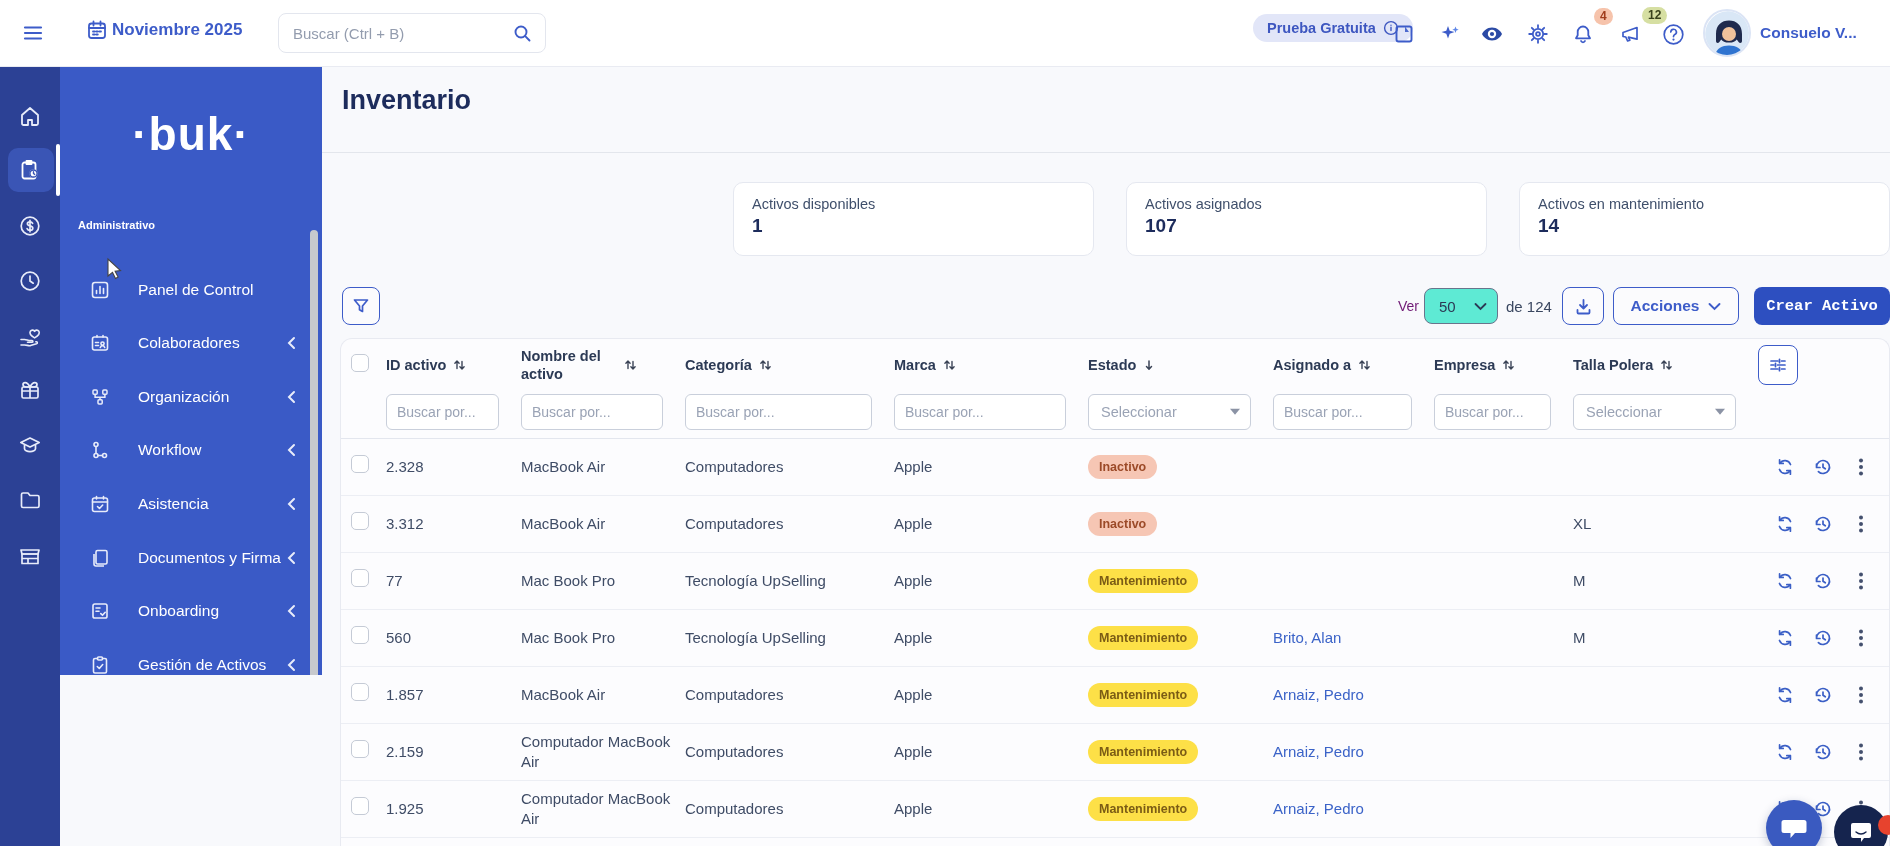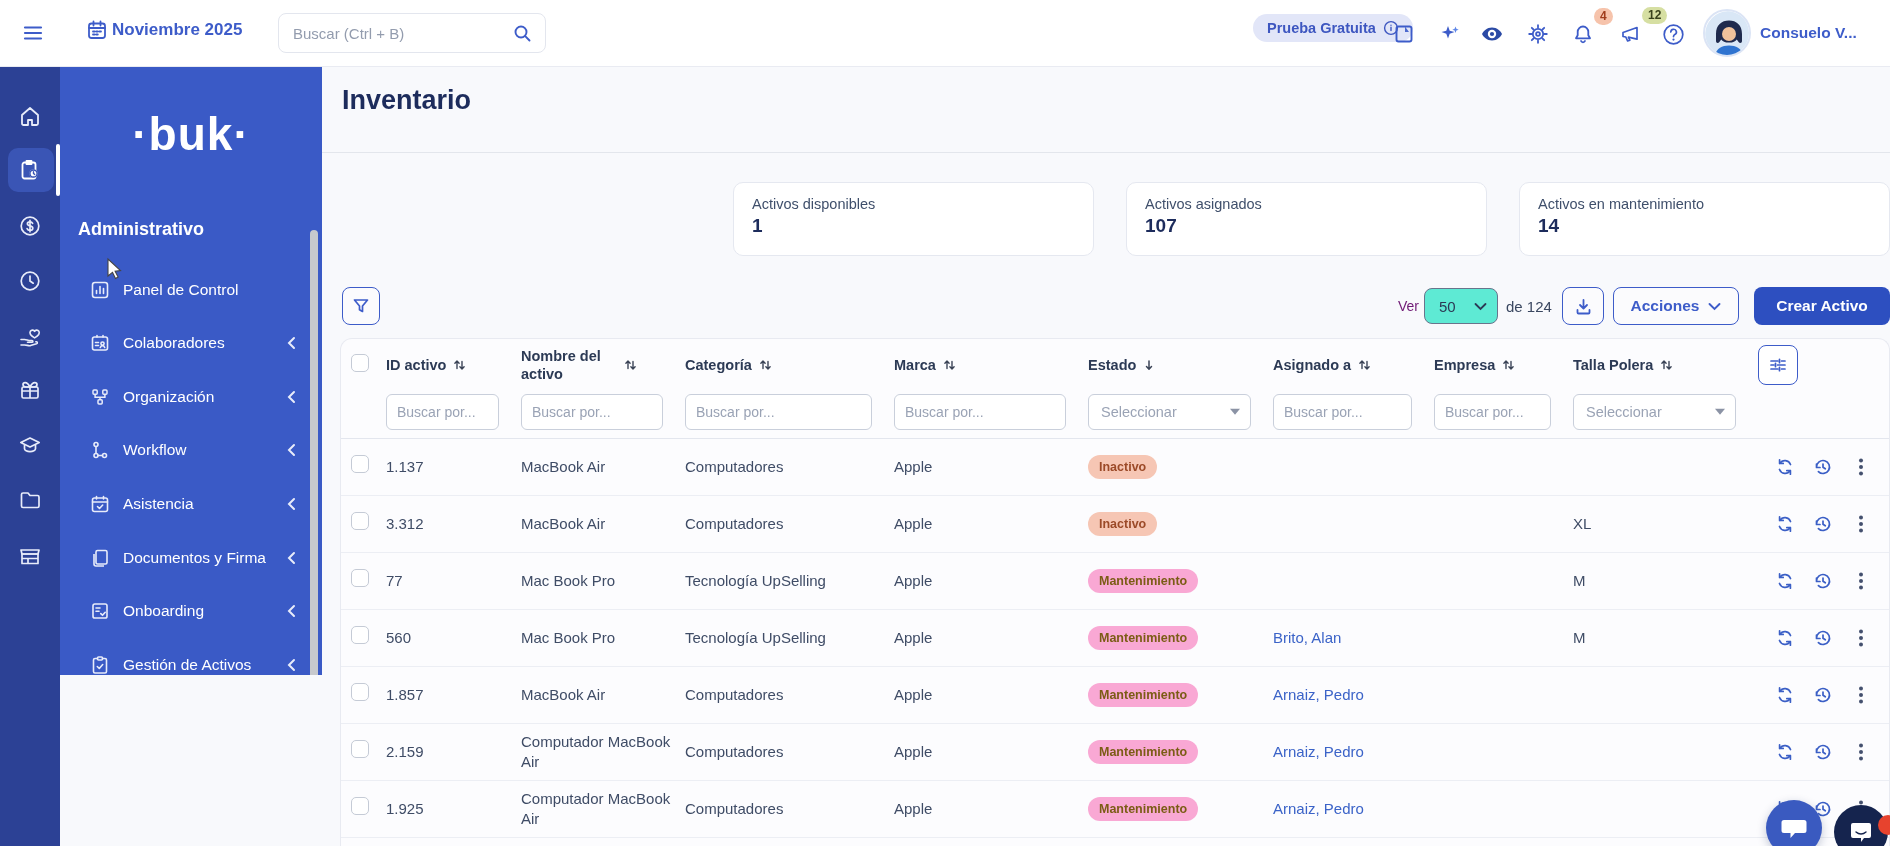--- a/index.html
+++ b/index.html
@@ -34,25 +34,25 @@
   
   .rail{position:absolute;top:67px;left:0;width:60px;height:779px;background:#2c4195;z-index:20}
   .rail-ic{position:absolute;left:18px;width:24px;height:24px;color:#e8ecfa;cursor:pointer}
   .rail-active-tile{position:absolute;left:8px;top:81px;width:46px;height:44px;border-radius:10px;background:#3a55b5}
   .rail-active-bar{position:absolute;left:56px;top:77px;width:4px;height:52px;background:#fff;border-radius:3px}
 
   
   .sidebar{position:absolute;top:67px;left:60px;width:262px;height:608px;background:#3a5ac6;z-index:19;overflow:hidden}
   .logo{position:absolute;top:40px;left:0;width:100%;text-align:center;color:#fff;font-size:46px;
     font-weight:700;letter-spacing:1px}
-  .section-title{position:absolute;top:152px;left:18px;color:#fff;font-size:18px;font-weight:700}
+  .section-title{position:absolute;top:152px;left:18px;color:#fff;font-size:11px;font-weight:700}
   .nav-item{position:absolute;left:0;width:100%;height:40px;display:flex;align-items:center;
     padding-left:30px;color:#fff;cursor:pointer}
   .nav-item .n-ic{width:20px;height:20px;color:#e8ecfa;flex:0 0 auto}
-  .nav-item .n-label{margin-left:13px;font-size:15.5px;font-weight:500;color:#fff}
+  .nav-item .n-label{margin-left:28px;font-size:15.5px;font-weight:500;color:#fff}
   .nav-item .chev{position:absolute;right:26px;color:#e8ecfa}
   .sub-active-bg{position:absolute;left:12px;top:630px;width:228px;height:43px;border-radius:10px;background:#2e479f}
   .sub-item{position:absolute;left:0;width:100%;height:40px;display:flex;align-items:center;
     padding-left:54px;color:#fff;font-size:15.5px;font-weight:500;cursor:pointer}
   .sb-scroll{position:absolute;right:4px;top:163px;width:8px;height:548px;background:#c7c9cd;border-radius:4px}
   .cursor{position:absolute;left:44px;top:190px;z-index:50}
 
   
   .main{position:absolute;top:67px;left:322px;width:1568px;height:779px;background:#f8f9fc}
   .page-title{position:absolute;left:20px;top:18px;font-size:27px;font-weight:600;color:#1d2c5c}
@@ -71,21 +71,21 @@
     border-radius:8px;background:#5eead4;display:flex;align-items:center;justify-content:space-between;
     padding:0 10px 0 14px;font-size:15px;color:#2c3a55;cursor:pointer}
   .of-label{position:absolute;left:1184px;top:231px;font-size:15px;color:#3a4760}
   .dl-btn{position:absolute;left:1240px;top:220px;width:42px;height:38px;border:1.5px solid #3d5cc9;
     border-radius:8px;background:#fbfbfd;display:flex;align-items:center;justify-content:center;color:#3d5cc9;cursor:pointer}
   .actions-btn{position:absolute;left:1291px;top:220px;width:126px;height:38px;border:1.5px solid #3d5cc9;
     border-radius:8px;background:#fbfbfd;display:flex;align-items:center;justify-content:center;gap:9px;
     color:#3d5cc9;font-size:15.5px;font-weight:600;cursor:pointer}
   .create-btn{position:absolute;left:1432px;top:220px;width:136px;height:38px;border:0;border-radius:8px;
     background:#2d4fc0;color:#fff;font-size:15.5px;font-weight:600;display:flex;align-items:center;
-    justify-content:center;cursor:pointer;font-family:Liberation Sans, sans-serif}
+    justify-content:center;cursor:pointer;font-family:Liberation Mono, monospace}
 
   
   .table-card{position:absolute;left:18px;top:271px;width:1550px;height:520px;background:#fcfcfe;
     border:1px solid #e8eaf1;border-bottom:0;border-radius:12px 12px 0 0;overflow:hidden}
   .tgrid{display:grid;grid-template-columns:35px 135px 164px 209px 194px 185px 161px 139px 185px 1fr;
     padding-left:10px;align-items:center}
   .thead{height:52px;border-bottom:0}
   .th{display:flex;align-items:center;gap:7px;font-size:14.5px;font-weight:700;color:#2c3a55;
     padding-right:10px;cursor:pointer}
   .th .sort{color:#3a4356;flex:0 0 auto}
@@ -97,21 +97,21 @@
   .f-select{height:36px;border:1px solid #c9cfdb;border-radius:6px;background:#fff;padding:0 10px 0 12px;
     font-size:14.5px;color:#9aa3b5;display:flex;align-items:center;justify-content:space-between;
     width:calc(100% - 22px);cursor:pointer}
   .f-select .car{color:#8b93a5}
   .trow{min-height:57px;border-bottom:1px solid #eceef4}
   .cell{font-size:15px;color:#3f4c66;padding-right:14px;line-height:1.35}
   .checkbox{display:inline-block;width:18px;height:18px;border:1.8px solid #c5cbd6;border-radius:5px;
     background:#fff;cursor:pointer}
   .badge{display:inline-block;padding:4px 11px;border-radius:13px;font-size:12.5px;font-weight:600;white-space:nowrap}
   .badge.inactivo{background:#f6c6b4;color:#9c4a28}
-  .badge.mantenimiento{background:#f9a8d4;color:#7b5c15}
+  .badge.mantenimiento{background:#fde047;color:#7b5c15}
   .cell-link{color:#3b63c8;cursor:pointer}
   .actions-cell{display:flex;align-items:center;gap:16px;padding-left:16px}
   .row-ic{width:22px;height:22px;color:#3b5fc6;cursor:pointer;display:flex;align-items:center;justify-content:center}
   .col-config{width:40px;height:40px;border:1.5px solid #3d5cc9;border-radius:8px;background:#fff;
     display:flex;align-items:center;justify-content:center;color:#3d5cc9;cursor:pointer}
 
   
   .chat-blue{position:absolute;left:1444px;top:733px;width:56px;height:56px;border-radius:50%;
     background:#3a5ac0;display:flex;align-items:center;justify-content:center;cursor:pointer;z-index:40;
     box-shadow:0 3px 10px rgba(20,40,90,.25)}
@@ -564,21 +564,21 @@
             </span>
       </div>
         </div>
       <div></div>
     </div>
 
     <div id="rows-host">
 
         <div class="tgrid trow">
           <div class="cell"><span class="checkbox"></span></div>
-          <div class="cell"><span>1.137</span></div>
+          <div class="cell"><span>2.328</span></div>
           <div class="cell"><span>MacBook Air</span></div>
           <div class="cell"><span>Computadores</span></div>
           <div class="cell"><span>Apple</span></div>
           <div class="cell"><span class="badge inactivo">Inactivo</span></div>
           <div class="cell"><span class="cell-link"></span></div>
           <div class="cell"><span></span></div>
           <div class="cell"><span></span></div>
           <div class="cell actions-cell">
             <span class="row-ic">
               <svg width="20" height="20" viewBox="0 0 20 20" fill="none" stroke="currentColor" stroke-width="1.7" stroke-linecap="round" stroke-linejoin="round">

